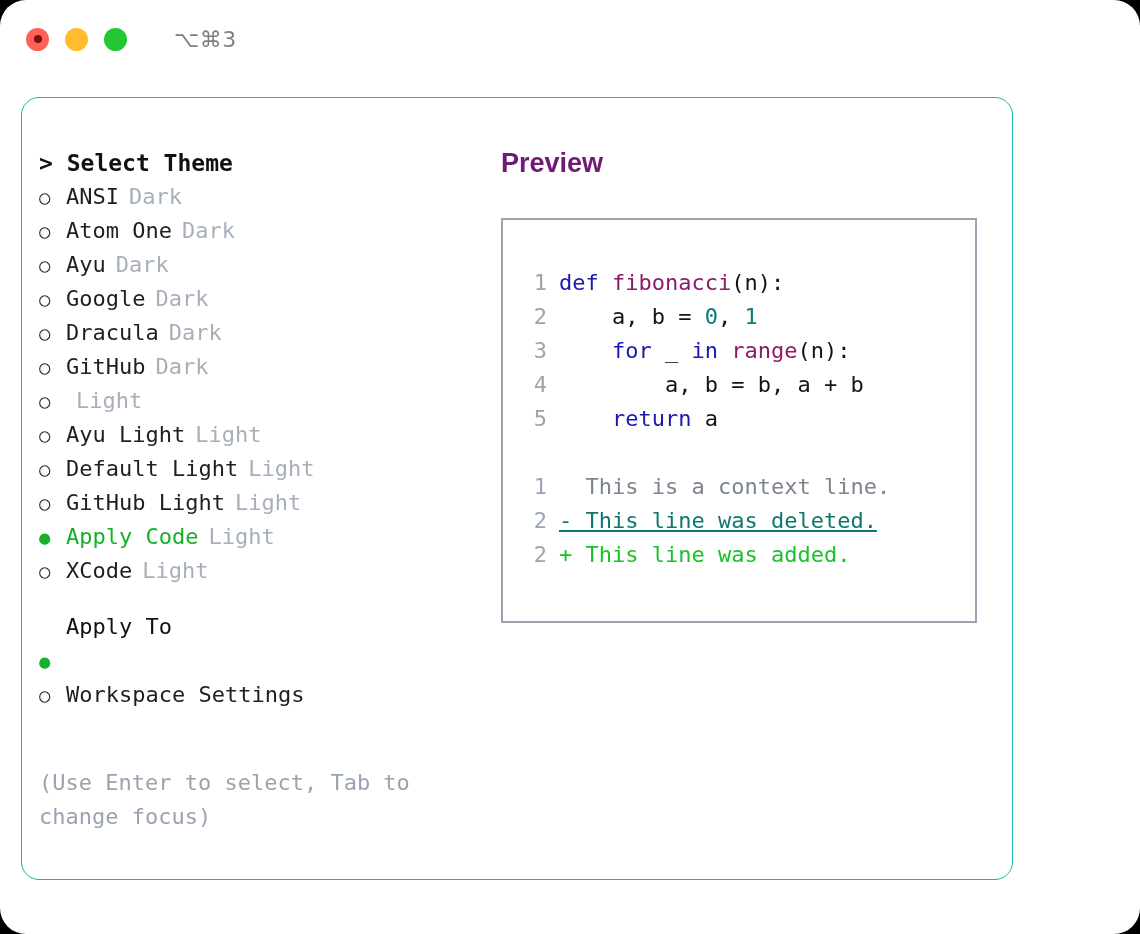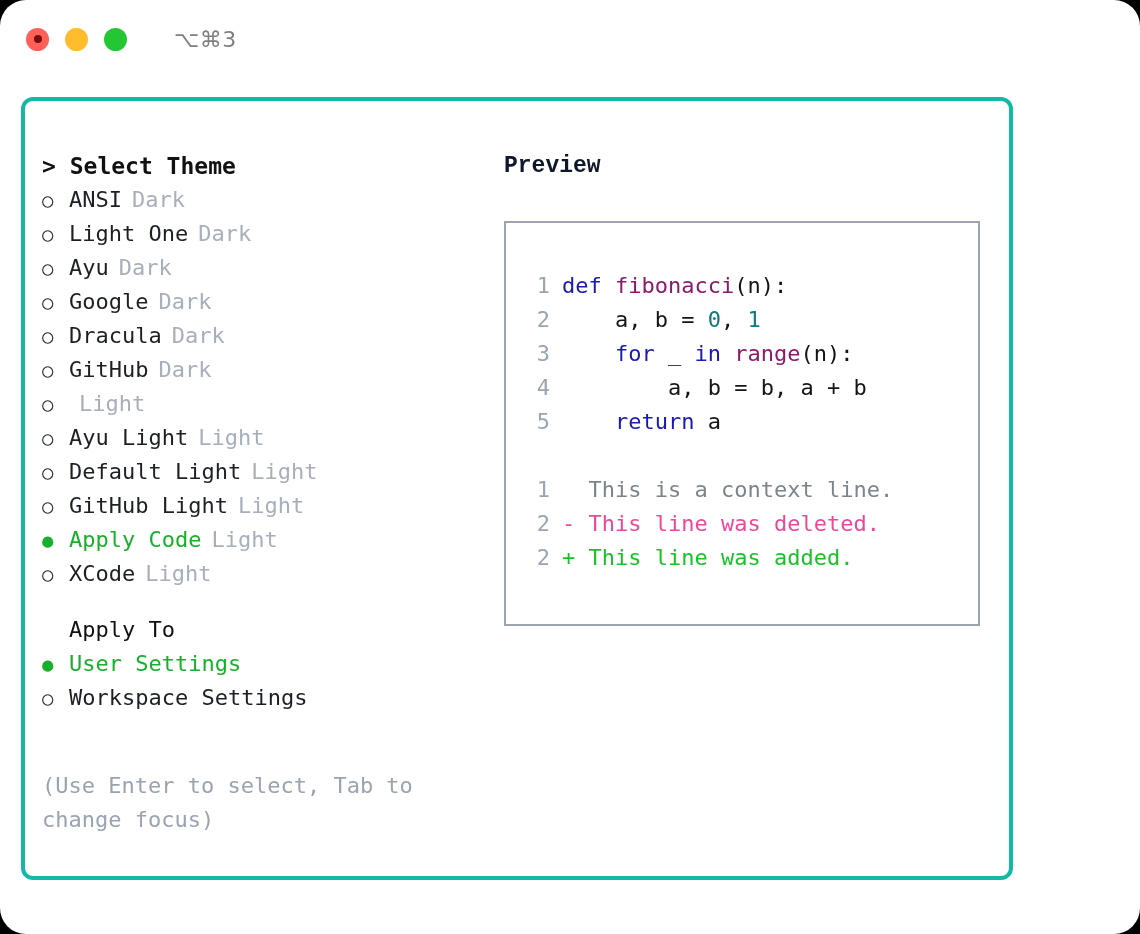--- a/index.html
+++ b/index.html
@@ -70,22 +70,22 @@
     font-weight: 500;
   }
 
   
   .panel {
     position: absolute;
     left: 21px;
     top: 97px;
     width: 992px;
     height: 783px;
-    border: 4px solid #14b8a6;
-    border-radius: 12px;
+    border: 1px solid #14b8a6;
+    border-radius: 18px;
     box-sizing: border-box;
     background: #ffffff;
   }
 
   .columns {
     position: absolute;
     left: 0; top: 0;
     width: 100%; height: 100%;
   }
 
@@ -152,25 +152,25 @@
   }
 
   
   .right-col {
     position: absolute;
     left: 479px;
     top: 48px;
     width: 500px;
   }
   .preview-title {
-    font-size: 23px;
+    font-size: 27px;
     font-weight: bold;
-    color: #0f172a;
-    line-height: 34px;
-    font-family: Liberation Mono, monospace;
+    color: #701a75;
+    line-height: 34px;
+    font-family: Liberation Sans, sans-serif;
   }
   .preview-box {
     margin-top: 38px;
     width: 476px;
     height: 405px;
     border: 2px solid #9aa5b1;
     box-sizing: border-box;
     background: #ffffff;
     position: relative;
   }
@@ -191,21 +191,21 @@
     text-align: right;
     margin-right: 12px;
   }
   .tok-kw   { color: #1a1ab0; }
   .tok-fn   { color: #8b1a6b; }
   .tok-num  { color: #0b7b7b; }
   .tok-plain{ color: #141414; }
 
   .diff-gap { height: 34px; }
   .diff-ctx { color: #7c848e; }
-  .diff-del { color: #ec4899; }
+  .diff-del { color: #0f766e; text-decoration: underline; }
   .diff-add { color: #19c22a; }
 </style>
 </head>
 <body>
 
 <div class="window">
 
   <div class="titlebar">
     <div class="traffic">
       <span class="dot dot-red"></span>
@@ -215,37 +215,37 @@
     <div class="shortcut">⌥⌘3</div>
   </div>
 
   <div class="panel">
     <div class="columns">
 
       <div class="left-col">
         <div class="section-title">&gt; Select Theme</div>
         <div id="theme-list">
             <div class="opt-row"><span class="marker">○</span><span class="opt-label">ANSI</span><span class="opt-tag">Dark</span></div>
-            <div class="opt-row"><span class="marker">○</span><span class="opt-label">Light One</span><span class="opt-tag">Dark</span></div>
+            <div class="opt-row"><span class="marker">○</span><span class="opt-label">Atom One</span><span class="opt-tag">Dark</span></div>
             <div class="opt-row"><span class="marker">○</span><span class="opt-label">Ayu</span><span class="opt-tag">Dark</span></div>
             <div class="opt-row"><span class="marker">○</span><span class="opt-label">Google</span><span class="opt-tag">Dark</span></div>
             <div class="opt-row"><span class="marker">○</span><span class="opt-label">Dracula</span><span class="opt-tag">Dark</span></div>
             <div class="opt-row"><span class="marker">○</span><span class="opt-label">GitHub</span><span class="opt-tag">Dark</span></div>
             <div class="opt-row"><span class="marker">○</span><span class="opt-tag">Light</span></div>
             <div class="opt-row"><span class="marker">○</span><span class="opt-label">Ayu Light</span><span class="opt-tag">Light</span></div>
             <div class="opt-row"><span class="marker">○</span><span class="opt-label">Default Light</span><span class="opt-tag">Light</span></div>
             <div class="opt-row"><span class="marker">○</span><span class="opt-label">GitHub Light</span><span class="opt-tag">Light</span></div>
             <div class="opt-row"><span class="marker sel">●</span><span class="opt-label sel">Apply Code</span><span class="opt-tag">Light</span></div>
             <div class="opt-row"><span class="marker">○</span><span class="opt-label">XCode</span><span class="opt-tag">Light</span></div>
           </div>
 
         <div class="subsection">
           <div class="subsection-title">Apply To</div>
           <div id="apply-list">
-              <div class="opt-row"><span class="marker sel">●</span><span class="opt-label sel">User Settings</span></div>
+              <div class="opt-row"><span class="marker sel">●</span></div>
               <div class="opt-row"><span class="marker">○</span><span class="opt-label">Workspace Settings</span></div>
             </div>
         </div>
 
         <div class="hint">(Use Enter to select, Tab to change focus)</div>
       </div>
 
       <div class="right-col">
         <div class="preview-title">Preview</div>
         <div class="preview-box">

